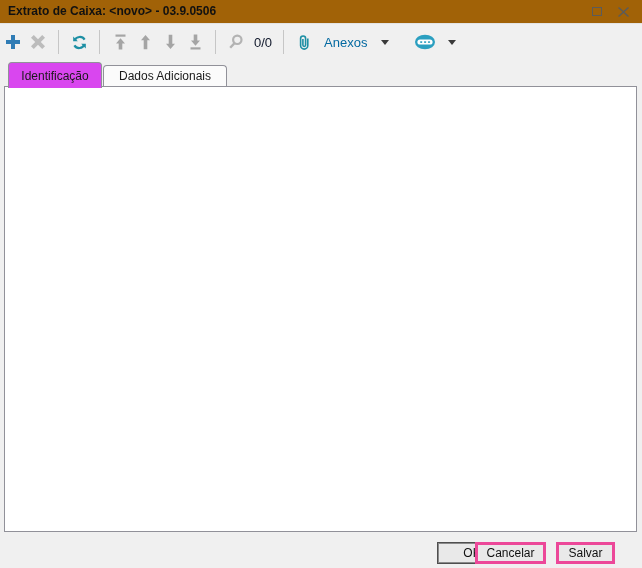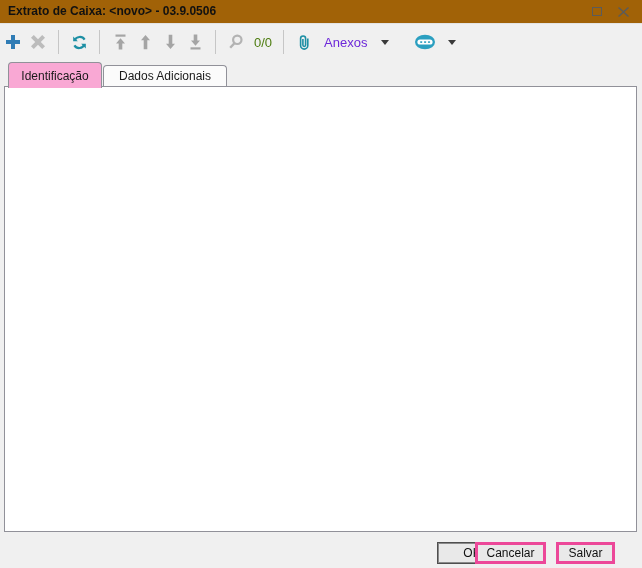--- a/index.html
+++ b/index.html
@@ -10,27 +10,27 @@
   
   .titlebar{position:absolute;left:0;top:0;width:642px;height:23px;background:#a16207;border-bottom:1px solid #e3e3e3;}
   .titlebar .title{position:absolute;left:8px;top:4px;font-weight:bold;font-size:12px;color:#111;}
   .win-btn{position:absolute;top:3px;width:22px;height:17px;display:flex;align-items:center;justify-content:center;cursor:default;}
   .win-btn.max{left:586px;}
   .win-btn.close{left:612px;}
   
   .toolbar{position:absolute;left:4px;top:26px;height:32px;display:flex;align-items:center;gap:7px;}
   .tb-btn{display:flex;align-items:center;justify-content:center;min-width:18px;height:24px;}
   .tb-sep{width:1px;height:24px;background:#c6c6c6;margin:0 4px;}
-  .tb-counter{color:#4d7c0f;font-size:13px;margin-left:2px;}
-  .tb-label{color:#6d28d9;font-size:13px;margin:0 2px 0 4px;}
+  .tb-counter{color:#0f172a;font-size:13px;margin-left:2px;}
+  .tb-label{color:#0369a1;font-size:13px;margin:0 2px 0 4px;}
   .caret{width:0;height:0;border:4px solid transparent;border-top:5px solid #3a3a3a;margin-top:5px;}
   
   .tab{position:absolute;box-sizing:border-box;border:1px solid #919199;border-bottom:none;
        border-radius:4px 4px 0 0;display:flex;align-items:center;justify-content:center;font-size:12px;}
-  .tab.active{left:8px;top:62px;width:94px;height:26px;background:#f9a8d4;z-index:3;}
+  .tab.active{left:8px;top:62px;width:94px;height:26px;background:#d946ef;z-index:3;}
   .tab.inactive{left:103px;top:65px;width:124px;height:21px;background:#fbfbfb;z-index:1;}
   
   .panel{position:absolute;left:4px;top:86px;width:633px;height:446px;background:#fff;
          border:1px solid #919199;box-sizing:border-box;z-index:2;}
   .lbl{position:absolute;font-size:12px;color:#000;white-space:nowrap;}
   .bold{font-weight:bold;}
   .tb-input{position:absolute;box-sizing:border-box;border:1px solid #6e6e6e;background:#fff;
             font-family:"Liberation Sans",sans-serif;font-size:13px;padding:1px 4px;color:#111;height:22px;}
   .combo{position:absolute;left:20px;top:121px;width:172px;height:21px;background:#e3e3e3;
          border:1px solid #999;box-sizing:border-box;display:flex;align-items:center;justify-content:flex-end;padding-right:6px;}

